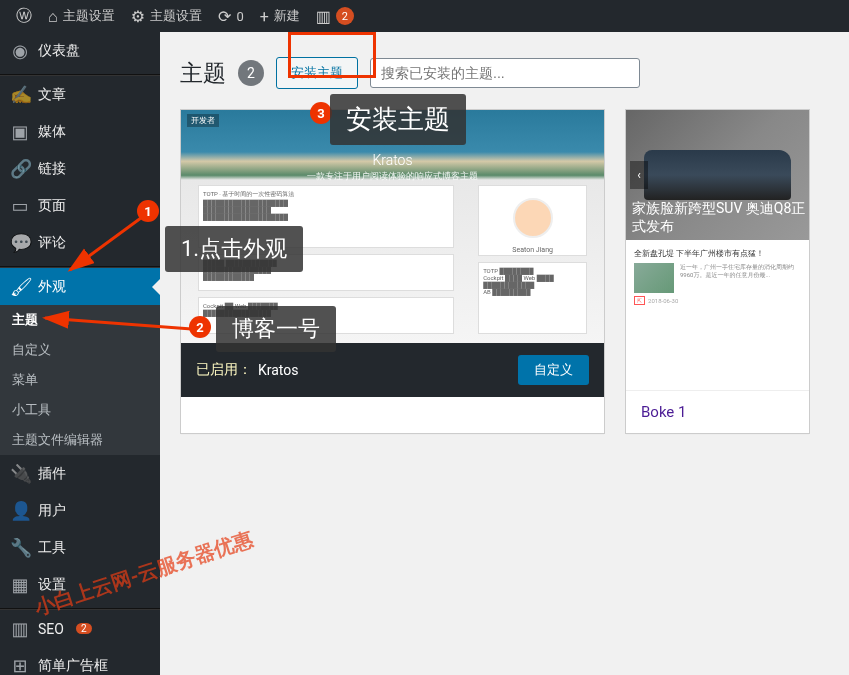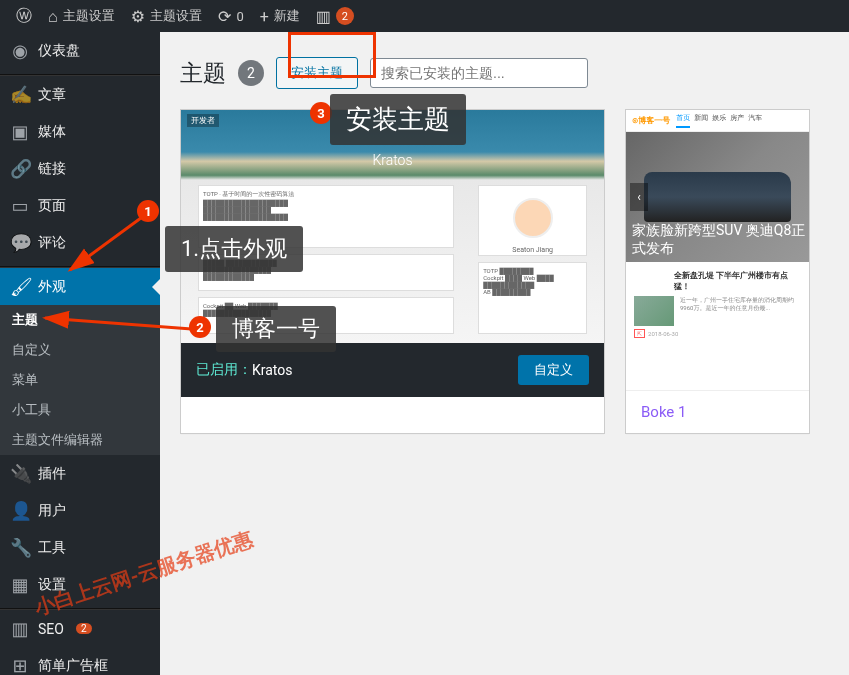--- a/index.html
+++ b/index.html
@@ -20,57 +20,57 @@
     .submenu-item { padding: 6px 12px; color: rgba(240,245,250,.7); font-size: 13px; cursor: pointer; }
     .submenu-item.current { color: #fff; font-weight: 600; }
     .menu-sep { border-top: 1px solid #111; border-bottom: 1px solid #333; margin: 5px 0 0; }
     .seo-badge { background: #d54e21; color: #fff; border-radius: 10px; font-size: 10px; padding: 0 5px; margin-left: 4px; }
     
     .content { margin-left: 160px; padding: 10px 20px; }
     .page-head { display: flex; align-items: center; gap: 12px; margin: 15px 0 20px; }
     .page-title { font-size: 23px; font-weight: 400; color: #23282d; }
     .count-badge { background: #72777c; color: #fff; border-radius: 50%; width: 26px; height: 26px; display: inline-flex; align-items: center; justify-content: center; font-size: 14px; }
     .btn-install { border: 1px solid #0071a1; color: #0071a1; background: #f3f5f6; padding: 6px 14px; font-size: 13px; cursor: pointer; border-radius: 3px; }
-    .search-box { border: 1px solid #7e8993; padding: 6px 10px; font-size: 14px; width: 218px; border-radius: 3px; }
+    .search-box { border: 1px solid #7e8993; padding: 6px 10px; font-size: 14px; width: 270px; border-radius: 3px; }
     
     .themes { display: flex; gap: 20px; }
     .theme-card { width: 425px; border: 1px solid #ccc; background: #fff; box-shadow: 0 1px 1px -1px rgba(0,0,0,.1); }
     .theme-shot { height: 233px; background: linear-gradient(180deg, #2a7a9c 0%, #3a8aac 18%, #d4c9a8 22%, #5a8a6a 28%, #e8e8e8 30%, #f5f5f5 100%); position: relative; overflow: hidden; }
     .theme-shot.second { background: #fff; }
     .shot-header { position: absolute; top: 18%; left: 0; right: 0; text-align: center; color: #fff; }
     .shot-title { font-size: 14px; font-weight: 300; }
     .shot-sub { font-size: 9px; opacity: .9; margin-top: 2px; }
     .shot-body { position: absolute; top: 32%; left: 4%; right: 4%; bottom: 4%; display: flex; gap: 24px; }
     .shot-col { flex: 1; display: flex; flex-direction: column; gap: 6px; }
     .shot-col.side { flex: 0 0 28%; }
     .shot-block { background: #fff; border: 1px solid #ddd; flex: 1; font-size: 6px; color: #666; padding: 4px; overflow: hidden; }
     .shot-block.tall { flex: 2; }
     .avatar-circle { width: 40px; height: 40px; border-radius: 50%; background: #fcd7b6; margin: 8px auto; border: 2px solid #eee; }
     
     .theme-bar { background: #23282d; color: #fff; padding: 12px 15px; display: flex; align-items: center; font-size: 14px; }
-    .theme-bar .lbl { color: #5eead4; }
+    .theme-bar .lbl { color: #fef9c3; margin-right: 6px; }
     .btn-customize { margin-left: auto; background: #0073aa; color: #fff; border: none; padding: 6px 16px; font-size: 13px; border-radius: 3px; cursor: pointer; }
     
     .theme-card.small { width: 185px; }
     .theme-shot.small { height: 280px; }
     .boke-top { height: 22px; background: #fff; border-bottom: 1px solid #eee; display: flex; align-items: center; padding: 0 6px; gap: 6px; font-size: 7px; }
     .boke-logo { color: #f90; font-weight: bold; font-size: 8px; }
     .boke-nav { display: flex; gap: 4px; font-size: 7px; color: #555; }
     .boke-nav span:first-child { color: #09f; border-bottom: 2px solid #09f; padding-bottom: 3px; }
     .boke-hero { height: 130px; background: linear-gradient(135deg, #666 0%, #888 50%, #999 100%); position: relative; display: flex; align-items: center; justify-content: center; }
     .boke-car { width: 80%; height: 50px; background: linear-gradient(180deg, #2a3a4a 0%, #3a4a5a 50%, #222 100%); border-radius: 8px 12px 4px 4px; }
     .boke-chev { position: absolute; left: 4px; top: 50%; transform: translateY(-50%); background: rgba(0,0,0,.4); color: #fff; width: 18px; height: 28px; display: flex; align-items: center; justify-content: center; font-size: 12px; }
     .boke-cap { position: absolute; bottom: 4px; left: 6px; color: #fff; font-size: 14px; }
     .boke-article { padding: 8px; font-size: 8px; }
-    .boke-art-title { font-weight: bold; color: #333; margin-bottom: 4px; margin-left: 40px; }
+    .boke-art-title { font-weight: normal; color: #333; margin-bottom: 4px; }
     .boke-art-row { display: flex; gap: 6px; }
     .boke-art-img { width: 40px; height: 30px; background: linear-gradient(135deg, #8a9 0%, #697 100%); }
     .boke-art-txt { flex: 1; font-size: 6px; color: #888; line-height: 1.4; }
     .boke-date { color: #aaa; font-size: 6px; margin-top: 4px; }
-    .theme-name-bar { padding: 12px 15px; font-size: 15px; color: #8b5cf6; background: #fff; border-top: 1px solid #eee; }
+    .theme-name-bar { padding: 12px 15px; font-size: 15px; color: #4c1d95; background: #fff; border-top: 1px solid #eee; }
     
     
     .anno-box { position: absolute; border: 3px solid #e30; pointer-events: none; }
     .anno-num { position: absolute; width: 22px; height: 22px; background: #e30; color: #fff; border-radius: 50%; display: flex; align-items: center; justify-content: center; font-size: 13px; font-weight: bold; z-index: 10; }
     .anno-label { position: absolute; background: rgba(50,50,50,.85); color: #fff; padding: 8px 16px; font-size: 22px; border-radius: 3px; z-index: 10; }
     .anno-arrow { position: absolute; z-index: 9; pointer-events: none; }
     .watermark { position: absolute; color: rgba(230,60,20,.7); font-size: 20px; font-weight: bold; transform: rotate(-18deg); z-index: 5; pointer-events: none; }
   </style>
 </head>
 <body>
@@ -174,20 +174,21 @@
     <button class="btn-install">安装主题</button>
     <input class="search-box" placeholder="搜索已安装的主题..." style="">
   </div>
 
   <div class="themes">
     <div class="theme-card">
       <div class="theme-shot">
         <div style="position:absolute;top:4px;left:6px;font-size:8px;color:#fff;background:rgba(0,0,0,.3);padding:1px 4px;">开发者</div>
         <div class="shot-header">
           <div class="shot-title">Kratos</div>
+          <div class="shot-sub">一款专注于用户阅读体验的响应式博客主题</div>
         </div>
         <div class="shot-body">
           <div class="shot-col">
             <div class="shot-block tall">TOTP · 基于时间的一次性密码算法<br>████████████████████<br>████████████████<br>████████████████████</div>
             <div class="shot-block">█████ ████████████<br>████████████████<br>████████████</div>
             <div class="shot-block">Cockpit ██ Web ███████<br>████████████████</div>
           </div>
           <div class="shot-col side">
             <div class="shot-block" style="text-align:center;font-size:7px;"><div class="avatar-circle"></div>Seaton Jiang</div>
             <div class="shot-block">TOTP ████████<br>Cockpit ████ Web ████<br>████████████<br>AB █████████</div>
@@ -196,30 +197,20 @@
       </div>
       <div class="theme-bar">
         <span class="lbl">已启用：</span>
         <span>Kratos</span>
         <button class="btn-customize">自定义</button>
       </div>
     </div>
 
     <div class="theme-card small">
       <div class="theme-shot small second">
-        <div class="boke-top">
-          <span class="boke-logo">⊙博客一号</span>
-          <div class="boke-nav">
-            <span>首页</span>
-              <span>新闻</span>
-              <span>娱乐</span>
-              <span>房产</span>
-              <span>汽车</span>
-          </div>
-        </div>
         <div class="boke-hero">
           <div class="boke-chev">‹</div>
           <div class="boke-car"></div>
           <div class="boke-cap">家族脸新跨型SUV 奥迪Q8正式发布</div>
         </div>
         <div class="boke-article">
           <div class="boke-art-title">全新盘孔堤 下半年广州楼市有点猛！</div>
           <div class="boke-art-row">
             <div class="boke-art-img"></div>
             <div class="boke-art-txt">近一年，广州一手住宅库存量的消化周期约9960万。是近一年的任意月份最...</div>

